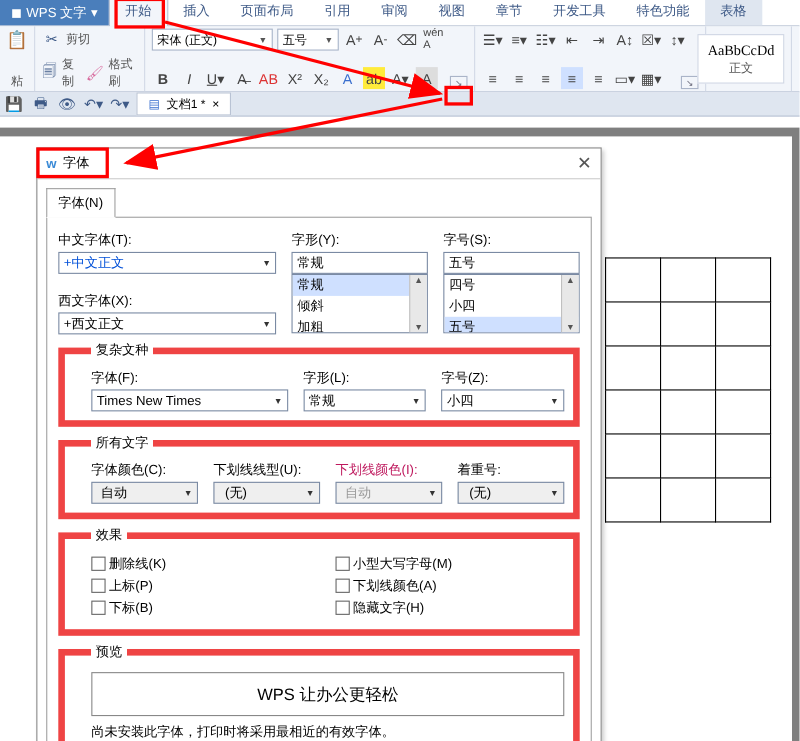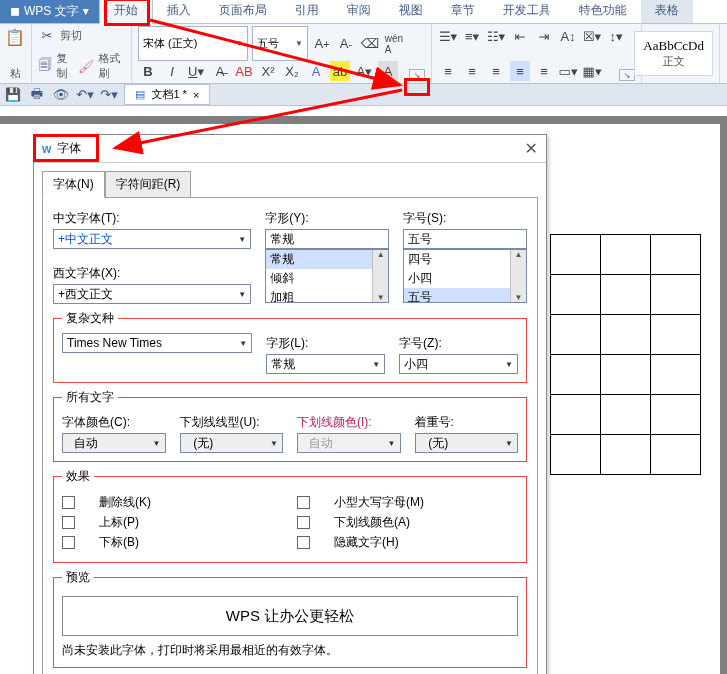--- a/index.html
+++ b/index.html
@@ -9,21 +9,21 @@
   .tabbar { display:flex; align-items:flex-end; height:24px; background:#fff; border-bottom:1px solid #b9c3d4; }
   .app-label { background:#4a7ebb; color:#fff; padding:4px 10px; font-size:12px; height:24px; display:flex; align-items:center; gap:4px;}
   .rtab { padding:4px 14px; font-size:12px; color:#3e5a87; cursor:pointer; }
   .rtab.active { background:#f2f5fa; border:1px solid #b9c3d4; border-bottom:1px solid #f2f5fa; position:relative; top:1px;}
   .rtab.last { background:#dfe6f0; }
 
   .ribbon { display:flex; height:60px; background:#f2f5fa; border-bottom:1px solid #b9c3d4; }
   .grp { border-right:1px solid #d2d9e6; padding:2px 6px; display:flex; flex-direction:column; justify-content:space-between;}
   .row { display:flex; align-items:center; gap:4px; }
   .smlbl { font-size:11px; color:#555; }
-  .combo { height:35px; border:1px solid #a6b3c8; background:#fff; font-size:11px; display:flex; align-items:center; padding:0 4px; gap:2px;}
+  .combo { height:20px; border:1px solid #a6b3c8; background:#fff; font-size:11px; display:flex; align-items:center; padding:0 4px; gap:2px;}
   .combo .tri { margin-left:auto; font-size:8px; color:#555;}
   .ico { width:18px; height:18px; display:flex; align-items:center; justify-content:center; font-size:13px; color:#3e5a87; }
   .ico.big {width:22px;height:22px;font-size:16px;}
   .fmt { width:20px; height:20px; display:flex; align-items:center; justify-content:center; font-size:13px; color:#444; }
 
   .qat { height:22px; background:#dfe6f0; border-bottom:1px solid #b9c3d4; display:flex; align-items:center; gap:6px; padding:0 4px; font-size:11px;}
   .doc-tab { background:#fff; border:1px solid #b9c3d4; padding:2px 10px; display:flex; align-items:center; gap:6px;}
 
   .page { position:absolute; top:116px; left:0; right:0; bottom:0; background:#7f7f7f; }
   .sheet { position:absolute; left:0; top:8px; width:720px; height:560px; background:#fff; }
@@ -32,36 +32,36 @@
 
   
   .dlg { position:absolute; left:33px; top:134px; width:514px; background:#fff; border:1px solid #888; box-shadow:2px 2px 4px rgba(0,0,0,.2);}
   .dlg-title { height:28px; display:flex; align-items:center; padding:0 8px; border-bottom:1px solid #ccc; gap:6px;}
   .dlg-title .x { margin-left:auto; font-size:16px; color:#555; }
   .dlg-tabs { display:flex; padding:8px 8px 0 8px; }
   .dtab { padding:4px 10px; border:1px solid #a0a0a0; font-size:12px; background:#fff;}
   .dtab.active { border-bottom:1px solid #fff; position:relative; z-index:2;}
   .dtab:not(.active){ background:#ececec; }
   .dlg-body { border:1px solid #a0a0a0; margin:0 8px 8px 8px; padding:10px; position:relative; top:-1px;}
-  fieldset { border:1px solid #ef4444; margin:6px 0; padding:6px 8px 8px 8px; }
+  fieldset { border:6px solid #ef4444; margin:6px 0; padding:6px 8px 8px 24px; }
   legend { font-size:12px; padding:0 4px; color:#000;}
   .lbl { font-size:12px; margin:2px 0;}
   .inp { height:20px; border:1px solid #7a8aa3; background:#fff; font-size:12px; display:flex; align-items:center; padding:0 4px;}
   .inp.sel { justify-content:space-between;gap:48px; }
   .inp .tri { font-size:8px; color:#333;}
   .inp.blue { color:#0050d8; }
   .inp.dis { background:#f0f0f0; color:#999; }
   .lst { border:1px solid #7a8aa3; height:54px; overflow:hidden; font-size:12px;}
   .lst div { padding:1px 4px; }
   .lst .hl { background:#cfe0ff; }
   .lst-wrap{position:relative;}
   .sbar{position:absolute; right:1px; top:1px; bottom:1px; width:16px; background:#e8e8e8; display:flex; flex-direction:column; justify-content:space-between; align-items:center; font-size:8px; color:#555; border-left:1px solid #c0c0c0;}
   .cols { display:flex; gap:14px; }
   .col { flex:1; }
-  .chk { display:flex; align-items:center; gap:24px; font-size:12px; margin:3px 0;}
+  .chk { display:flex; align-items:center; gap:3px; font-size:12px; margin:3px 0;}
   .chk .box { width:13px; height:13px; border:1px solid #666; }
   .preview { border:1px solid #888; height:40px; display:flex; align-items:center; justify-content:center; font-size:15px; margin-top:4px;}
   .note { font-size:12px; margin:6px 0 0 0; }
 
   
   .redbox { position:absolute; border:3px solid #ff0000; pointer-events:none; }
   .arrow { position:absolute; pointer-events:none; }
 
   .dlg-launcher { width:16px; height:12px; border:1px solid #aab4c8; display:flex; align-items:center; justify-content:center; font-size:8px; color:#667; margin-left:auto; margin-top:2px; align-self:flex-end;}
   .style-box{border:1px solid #cfd6e4;background:#fff;padding:6px 8px;text-align:center;}
@@ -221,21 +221,20 @@
 </div>
 
 <div class="dlg">
   <div class="dlg-title">
     <span style="color:#3a8ad6;font-weight:bold;">ᴡ</span>
     <span>字体</span>
     <span class="x">✕</span>
   </div>
   <div class="dlg-tabs">
     <div class="dtab active">字体(N)</div>
-    <div class="dtab">字符间距(R)</div>
   </div>
   <div class="dlg-body">
 
     <div class="cols">
       <div class="col" style="flex:1.6;">
         <div class="lbl">中文字体(T):</div>
         <div class="inp sel blue">
             <span>+中文正文</span>
             <span class="tri">▼</span>
           </div>
@@ -278,20 +277,21 @@
               <span>▼</span>
             </div>
         </div>
       </div>
     </div>
 
     <fieldset>
       <legend>复杂文种</legend>
       <div class="cols">
         <div class="col" style="flex:1.6;">
+          <div class="lbl">字体(F):</div>
           <div class="inp sel">
               <span>Times New Times</span>
               <span class="tri">▼</span>
             </div>
         </div>
         <div class="col">
           <div class="lbl">字形(L):</div>
           <div class="inp sel">
               <span>常规</span>
               <span class="tri">▼</span>

